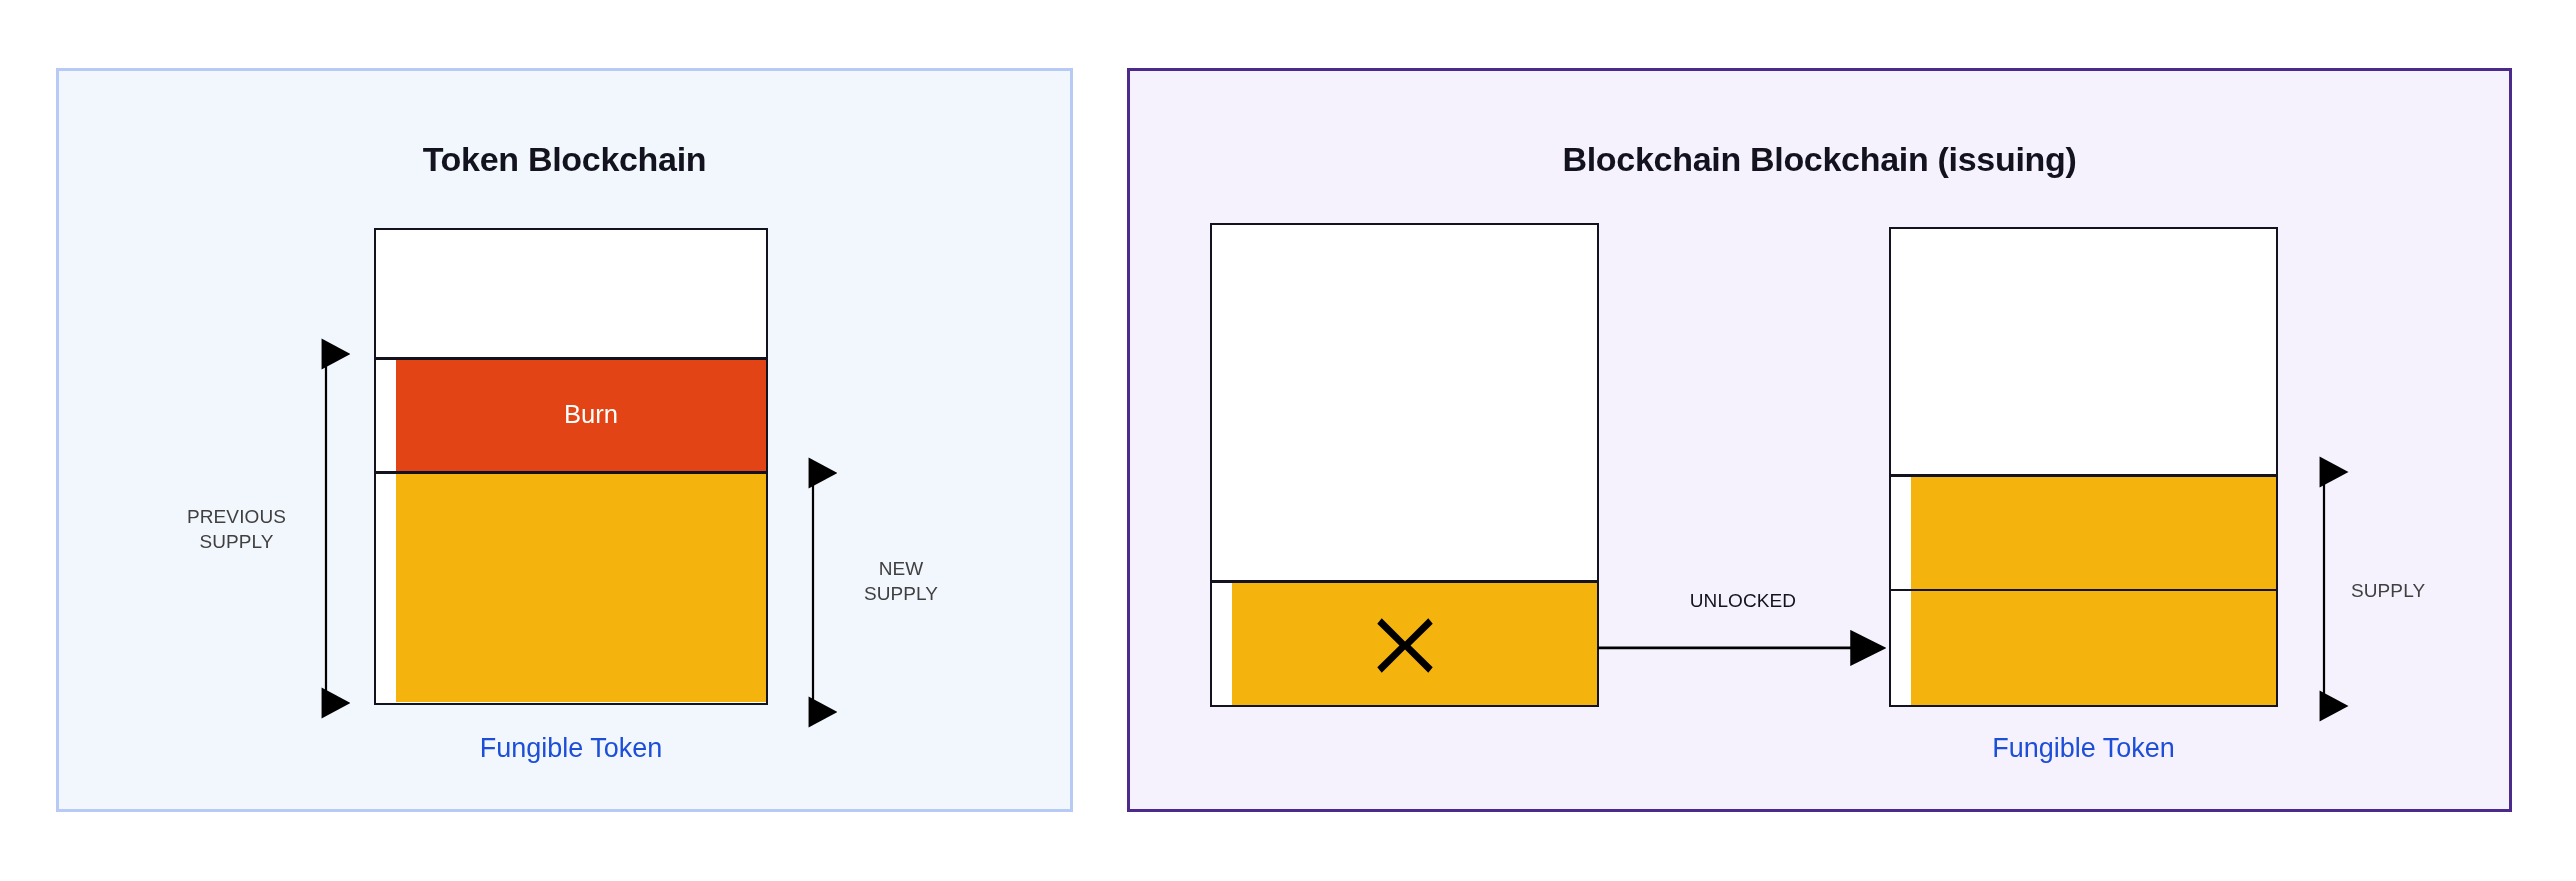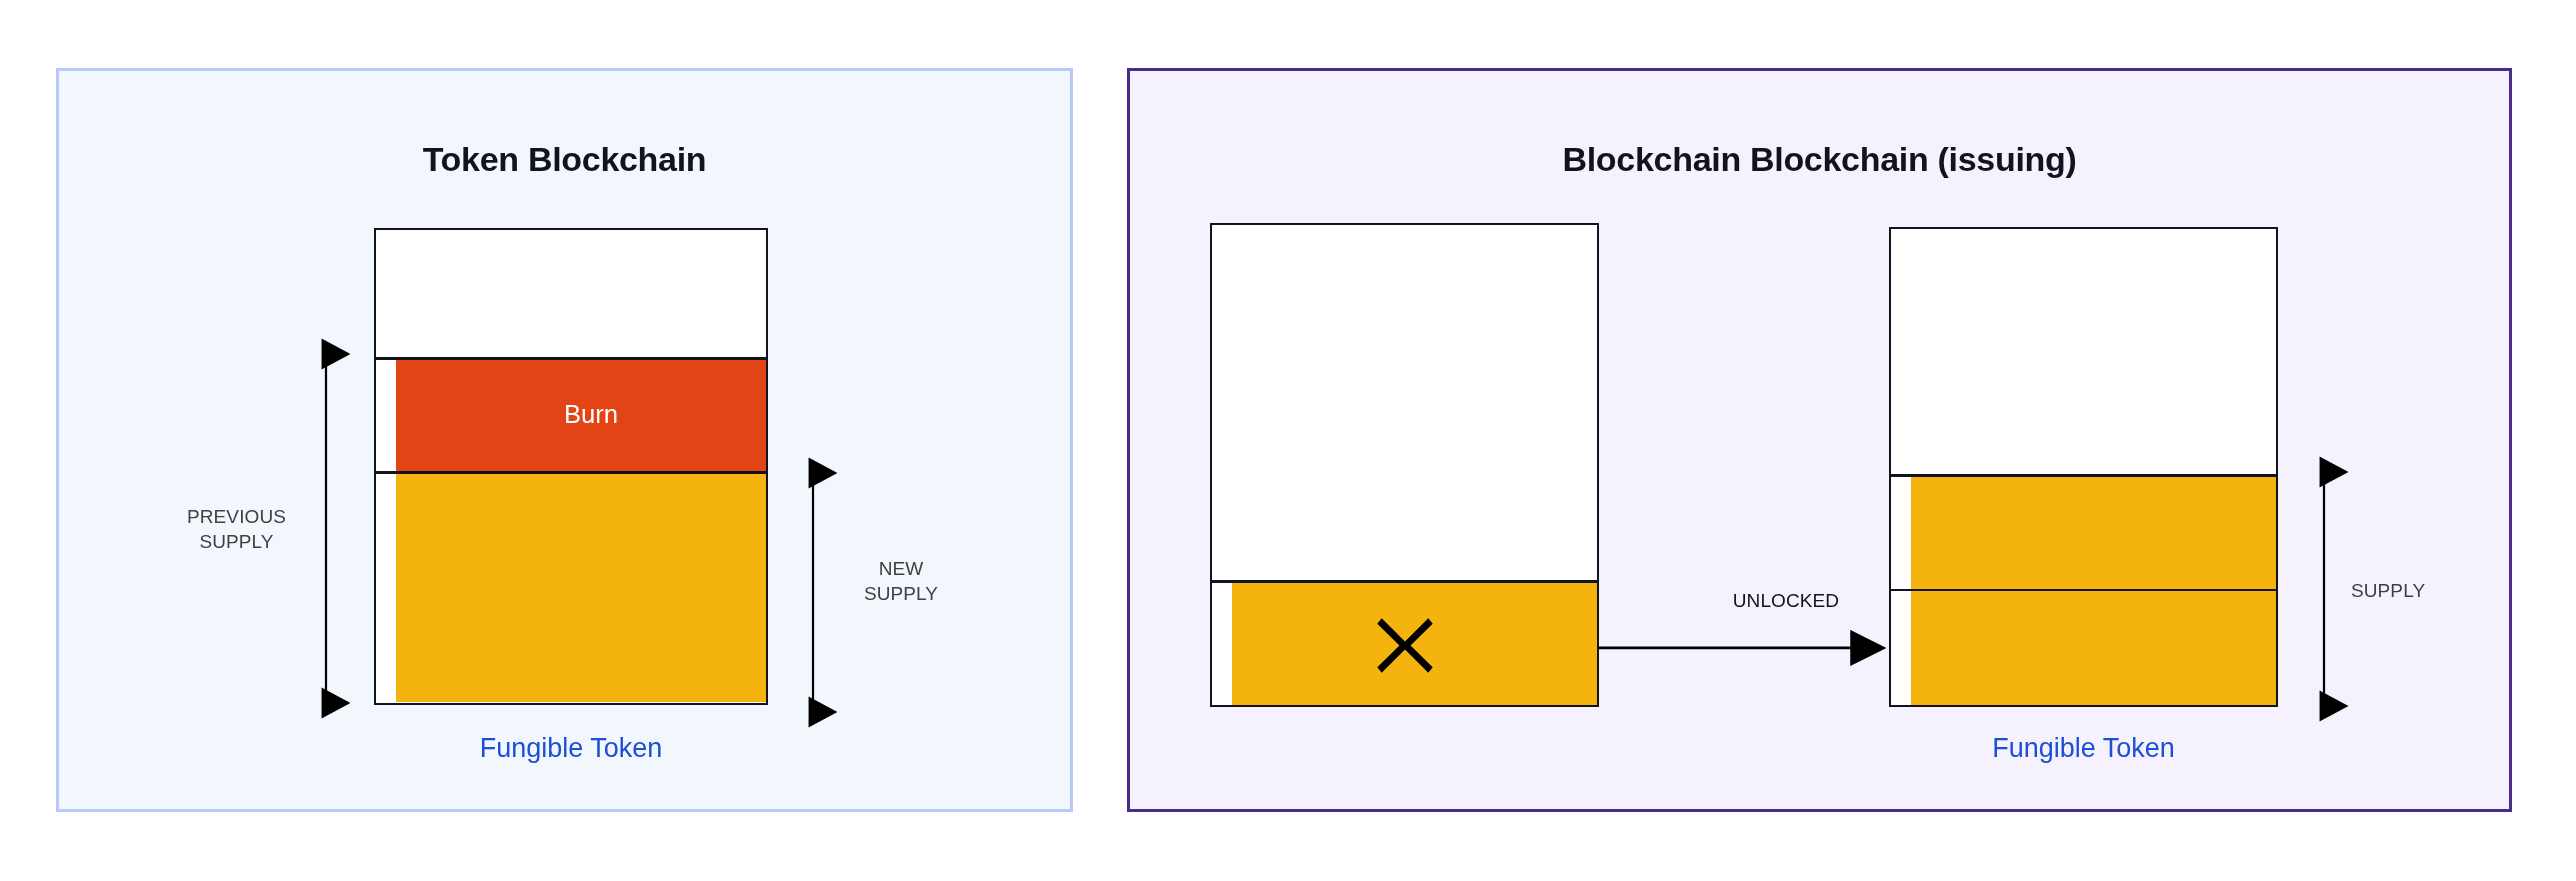--- a/index.html
+++ b/index.html
@@ -125,21 +125,20 @@
   
   .flow-arrow { position: absolute; overflow: visible; }
   .flow-label {
     position: absolute;
     text-align: center;
     font-size: 19px;
     font-weight: 400;
     color: #13131f;
     letter-spacing: 0.1px;
     white-space: nowrap;
-    padding-left: 43px;
   }
 </style>
 </head>
 <body>
 
 <div class="stage">
 
   <div class="panel" id="panel-source">
     <div class="panel-title" id="title-source">Token Blockchain</div>
   </div>

